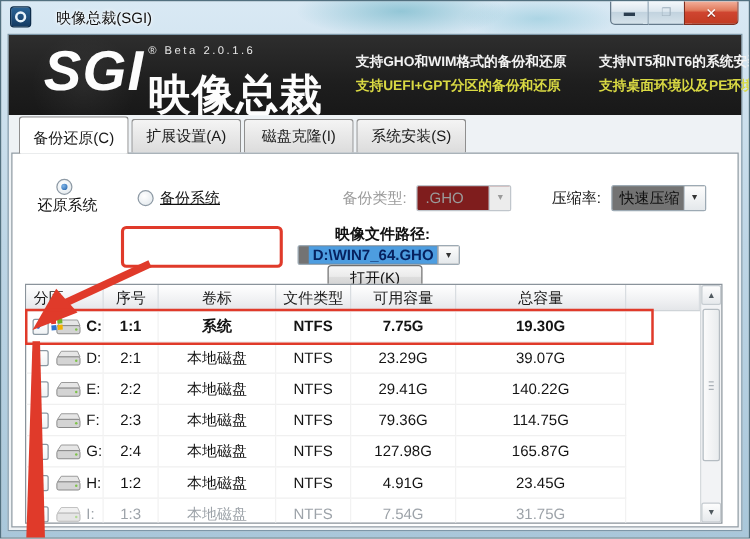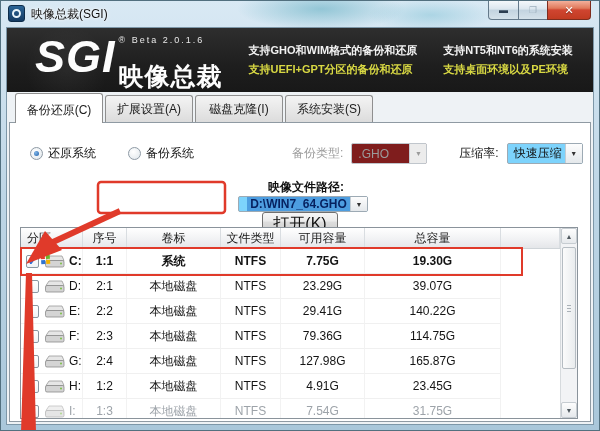--- a/index.html
+++ b/index.html
@@ -8,21 +8,21 @@
          radial-gradient(ellipse 120px 30px at 320px 8px, rgba(90,170,190,.55), transparent 70%),
          radial-gradient(ellipse 90px 24px at 430px 14px, rgba(120,190,210,.45), transparent 70%),
          linear-gradient(180deg,#d9e9f4 0%,#bed6e6 45%,#a9c7da 100%);
        border:1px solid #52707f; box-sizing:border-box;}
   
   .titlebar{position:absolute;top:0;left:0;right:0;height:26px;}
   .app-icon{position:absolute;left:7px;top:4px;width:17px;height:17px;border-radius:3px;
        background:linear-gradient(180deg,#2a6496,#143b63);border:1px solid #0d2c4a;box-sizing:border-box;}
   .app-icon:before{content:"";position:absolute;left:3px;top:3px;width:9px;height:9px;border-radius:50%;
        border:2px solid #e8f4fb;box-sizing:border-box;}
-  .title{position:absolute;left:30px;top:5px;font-size:12px;color:#101010;text-shadow:0 0 4px #ffffff,0 0 2px #ffffff;}
+  .title{position:absolute;left:44px;top:5px;font-size:12px;color:#101010;text-shadow:0 0 4px #ffffff,0 0 2px #ffffff;}
   .winbtns{position:absolute;top:0;right:8px;display:flex;}
   .wbtn{height:19px;display:flex;align-items:center;justify-content:center;
         border:1px solid #64798a;border-top:none;box-sizing:border-box;
         background:linear-gradient(180deg,#f4f8fb 0%,#dbe6ee 45%,#c2d3df 50%,#d5e2ea 100%);
         color:#2c3e50;font-size:9px;}
   .wbtn.min{width:31px;border-radius:0 0 0 4px;}
   .wbtn.max{width:28px;border-left:none;border-right:none;color:#9fb0bd;}
   .wbtn.close{width:44px;border-radius:0 0 4px 0;color:#fff;font-size:11px;font-weight:bold;
         background:linear-gradient(180deg,#f3b09b 0%,#e07a5c 40%,#cf4530 50%,#c23b22 100%);
         border-color:#7e2d1e;text-shadow:0 1px 1px rgba(0,0,0,.4);}
@@ -31,54 +31,54 @@
           border:1px solid #7d97a8;box-sizing:border-box;display:flex;flex-direction:column;}
   
   .banner{height:64px;flex:0 0 64px;background:
             radial-gradient(circle 60px at 60px 40px, rgba(255,255,255,.06), transparent 70%),
             linear-gradient(180deg,#2e2e2e 0%,#1e1e1e 60%,#181818 100%);
           display:flex;align-items:center;padding:0 6px;box-sizing:border-box;}
   .logo{display:flex;align-items:flex-start;margin-left:22px;flex:0 0 auto;}
   .sgi{font-size:45px;line-height:52px;font-weight:700;color:#fdfdfd;letter-spacing:1px;font-style:italic;}
   .logo-right{margin-left:3px;margin-top:4px;}
   .beta{font-size:9px;color:#e8e8e8;letter-spacing:2px;white-space:nowrap;}
-  .subtitle{font-size:25px;line-height:27px;font-weight:700;color:#fdfdfd;letter-spacing:1px;margin-top:18px;white-space:nowrap;}
+  .subtitle{font-size:34px;line-height:27px;font-weight:700;color:#fdfdfd;letter-spacing:1px;margin-top:18px;white-space:nowrap;}
   .feat-col{margin-left:26px;flex:0 0 auto;}
   .feat{font-size:11px;font-weight:700;line-height:19px;white-space:nowrap;}
   .feat.white{color:#f2f2f2;}
   .feat.yellow{color:#d9d943;}
   
   .tabbar{height:30px;flex:0 0 30px;display:flex;align-items:flex-end;padding-left:8px;position:relative;z-index:2;}
   .tab{min-width:88px;text-align:center;font-size:12px;color:#1a1a1a;padding:5px 8px 4px 8px;
        background:linear-gradient(180deg,#f4f4f4,#dcdcdc);border:1px solid #8f8f8f;border-bottom:none;
        border-radius:3px 3px 0 0;margin-right:2px;box-sizing:border-box;}
   .tab.active{background:#ffffff;padding-top:8px;margin-bottom:-1px;font-weight:400;}
   
   .panel{flex:1;position:relative;background:#ffffff;border:1px solid #8f9aa3;margin:0 2px 2px 2px;box-sizing:border-box;}
   .opt-row{position:absolute;top:20px;left:0;right:0;display:flex;align-items:center;font-size:12px;color:#111;}
   .radio{display:flex;align-items:center;}
   .rdot{width:13px;height:13px;border-radius:50%;border:1px solid #8e9aa5;box-sizing:border-box;
         background:radial-gradient(circle at 40% 35%,#ffffff,#dfe6eb);margin-right:5px;position:relative;}
   .rdot.on:before{content:"";position:absolute;left:3px;top:3px;width:5px;height:5px;border-radius:50%;
         background:radial-gradient(circle at 35% 35%,#7fb5e8,#1f5fa8);}
   .lbl.gray{color:#9b9b9b;}
-  .combo{height:21px;border:1px solid #9daab4;background:#7dd3fc;display:flex;align-items:center;
+  .combo{height:21px;border:1px solid #9daab4;background:#737373;display:flex;align-items:center;
          box-sizing:border-box;font-size:12px;color:#111;border-radius:2px;}
   .combo .cval{flex:1;padding-left:6px;white-space:nowrap;overflow:hidden;}
   .carr{width:16px;align-self:stretch;display:flex;align-items:center;justify-content:center;
         font-size:7px;color:#333;background:linear-gradient(180deg,#fdfdfd,#e4e8eb);border-left:1px solid #c3ccd3;}
   .combo.disabled{background:#7f1d1d;color:#9b9b9b;border-color:#c0c6cc;}
   .combo.disabled .carr{color:#9b9b9b;background:#ececec;}
-  .m-r1{margin-left:20px;} .m-r2{margin-left:32px;} .m-btl{margin-left:98px;}
+  .m-r1{margin-left:20px;flex-direction:column;} .m-r2{margin-left:32px;text-decoration:underline;} .m-btl{margin-left:98px;}
   .m-c1{margin-left:8px;width:76px;} .m-cpl{margin-left:32px;} .m-c2{margin-left:8px;width:76px;}
   .path-row{position:absolute;top:56px;left:0;right:0;display:flex;align-items:center;font-size:12px;flex-direction:column;}
   .plabel{margin-left:12px;font-weight:700;color:#111;white-space:nowrap;}
   .combo.path{flex:1;margin-left:6px;height:22px;}
   .selval{background:#4d9de0;color:#06215f;font-weight:700;padding:1px 3px;margin-left:2px;white-space:nowrap;}
-  .openbtn{margin:0 12px 0 12px;width:76px;height:20px;font-size:16px;color:#111;
+  .openbtn{margin:0 12px 0 12px;width:76px;height:20px;font-size:12px;color:#111;
         font-family:inherit;border:1px solid #707070;border-radius:3px;
         background:linear-gradient(180deg,#f7f7f7 0%,#ebebeb 45%,#dddddd 50%,#cfcfcf 100%);}
   
   .tablebox{position:absolute;left:10px;right:12px;top:104px;bottom:2px;border:1px solid #8a939b;
             box-sizing:border-box;background:#fff;overflow:hidden;}
   .tinner{position:absolute;left:0;top:0;right:17px;bottom:0;}
   .thead{display:grid;grid-template-columns:62px 44px 94px 60px 84px 136px 1fr;height:20px;
          background:linear-gradient(180deg,#ffffff,#f0f1f3 60%,#e4e6e9);border-bottom:1px solid #cfd4d8;}
   .th{font-size:12px;color:#1a1a1a;display:flex;align-items:center;justify-content:center;
       border-right:1px solid #d9dde1;white-space:nowrap;overflow:hidden;}

